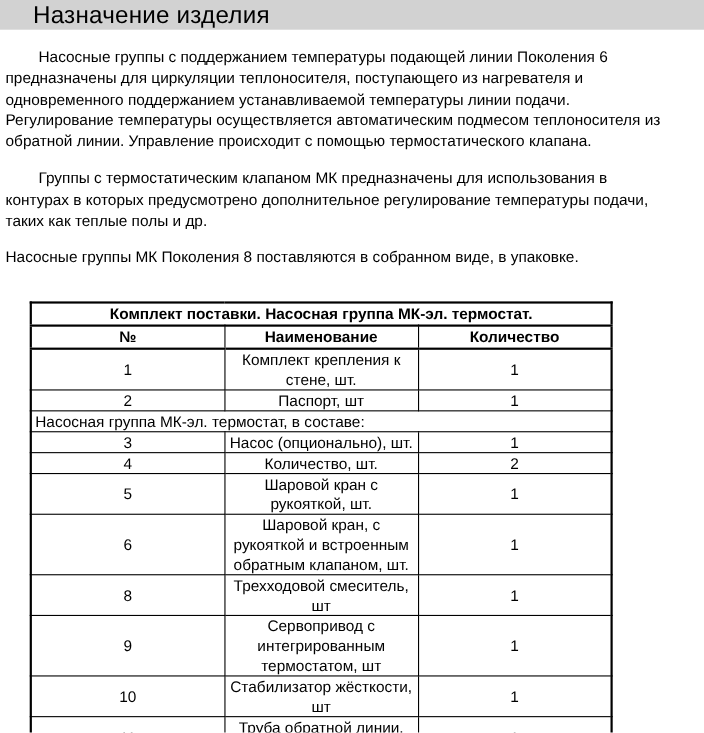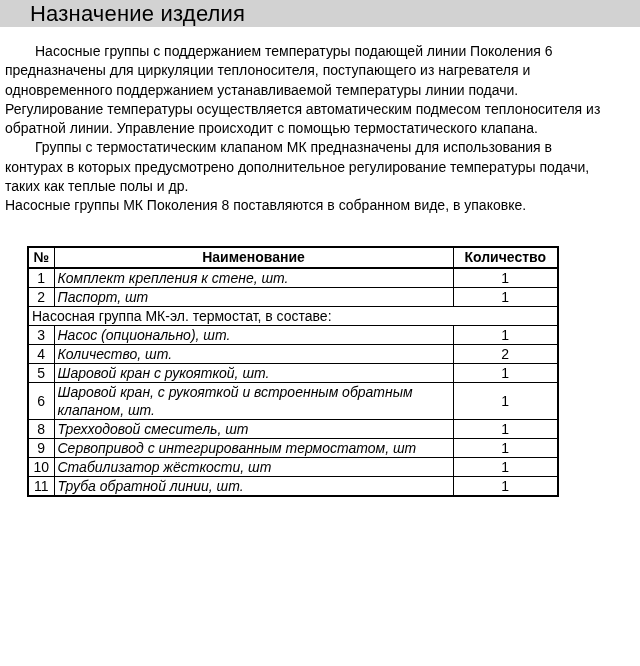--- a/index.html
+++ b/index.html
@@ -22,21 +22,21 @@
   }
   .title-bar h1{
     font-size:22px;font-weight:normal;
     line-height:27px;
     padding-left:30px;
     letter-spacing:0.2px;
     white-space:nowrap;
   }
   
   .content{padding:0 12px 0 5px;}
-  .para{}
+  .para{margin-top:14px;}
   .para .line{line-height:19.3px;white-space:nowrap;}
   .para.indented .line.first{padding-left:30px;}
   .para.first-para{margin-top:15px;}
   
   table.delivery{
     border-collapse:collapse;
     margin:30px 0 0 22px;
     width:530px;
     table-layout:fixed;
   }
@@ -55,21 +55,21 @@
     border-bottom:2px solid var(--border);
     height:21px;
   }
   tr.columns-row th{
     font-weight:bold;
     text-align:center;
     border-bottom:2px solid var(--border);
     height:21px;
   }
   td.cell-num{width:26px;text-align:center;}
-  td.cell-name{text-align:left;padding-left:5px;padding-right:40px;font-style:italic;}
+  td.cell-name{text-align:center;padding-left:5px;padding-right:40px;}
   td.cell-qty{width:105px;text-align:center;}
   .col-0{width:26px;}
   .col-1{width:399px;}
   .col-2{width:105px;}
   table.delivery td{height:19px;}
   td.merged{text-align:left;height:19px;}
 </style>
 </head>
 <body>
 
@@ -92,20 +92,23 @@
       <div class="line">контурах в которых предусмотрено дополнительное регулирование температуры подачи,</div>
       <div class="line">таких как теплые полы и др.</div>
     </div>
 
   <div class="para">
       <div class="line first">Насосные группы МК Поколения 8 поставляются в собранном виде, в упаковке.</div>
     </div>
 
   <table class="delivery">
     <thead>
+      <tr class="table-title-row">
+        <th colspan="3">Комплект поставки. Насосная группа МК-эл. термостат.</th>
+      </tr>
       <tr class="columns-row">
           <th class="col-0">№</th>
           <th class="col-1">Наименование</th>
           <th class="col-2">Количество</th>
         </tr>
     </thead>
     <tbody>
         <tr>
           <td class="cell-num">1</td>
           <td class="cell-name">Комплект крепления к стене, шт.</td>

